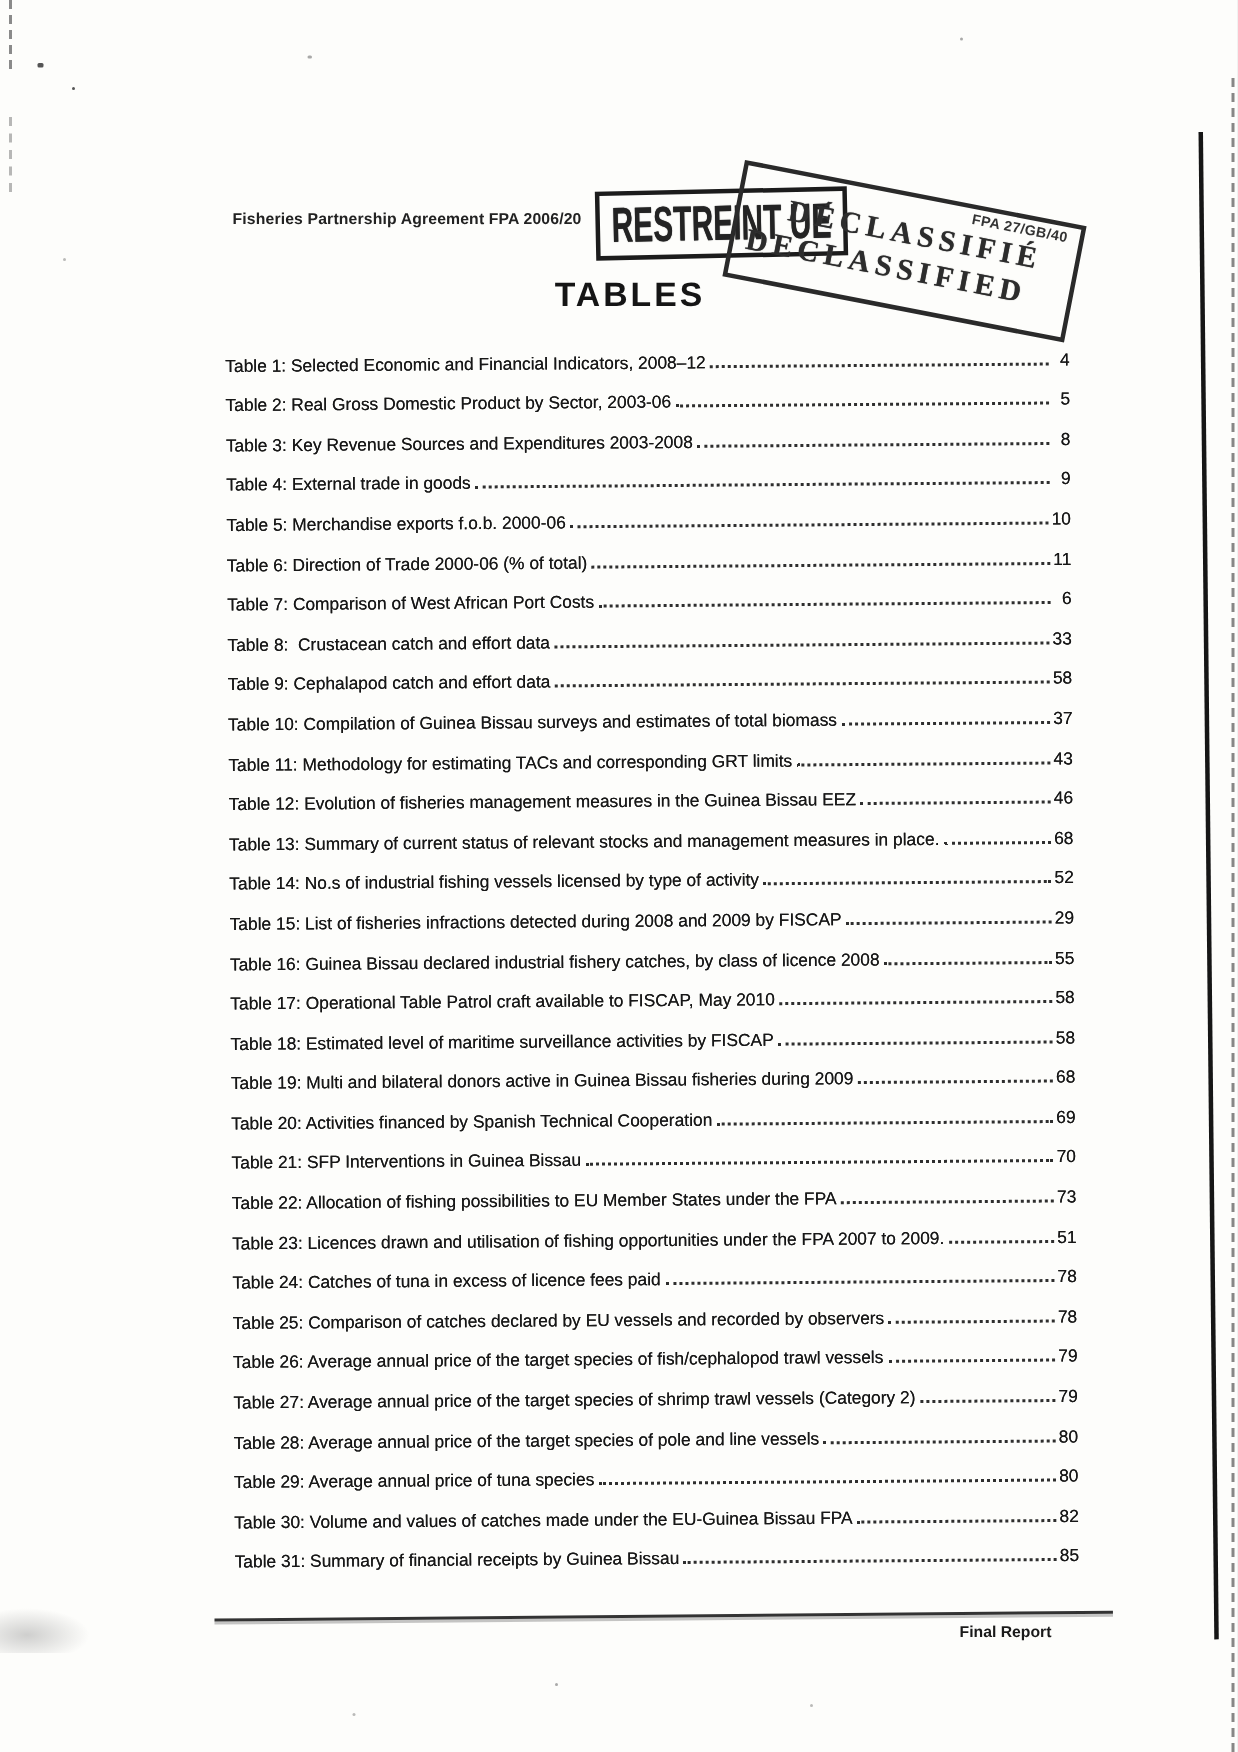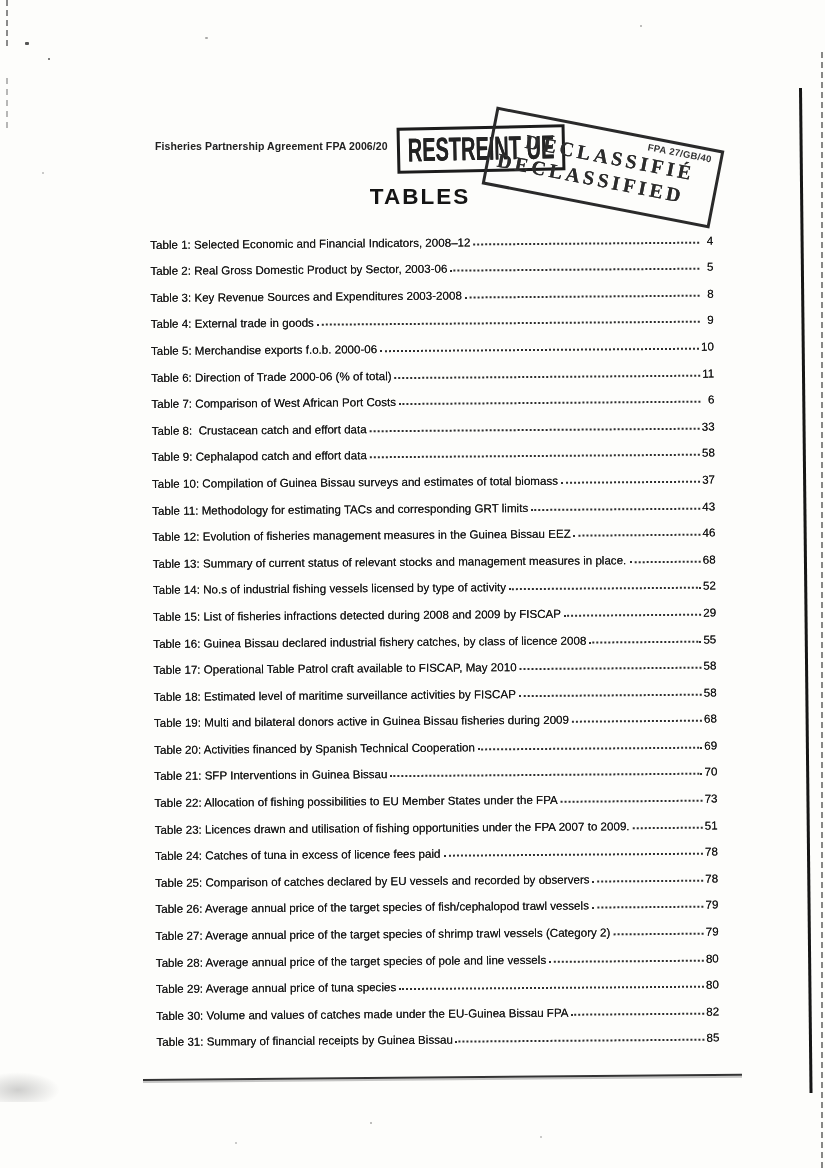--- a/index.html
+++ b/index.html
@@ -240,14 +240,15 @@
         <span class="toc-page">82</span>
       </div>
       <div class="toc-row">
         <span class="toc-label">Table 31: Summary of financial receipts by Guinea Bissau</span>
         <span class="toc-dots"></span>
         <span class="toc-page">85</span>
       </div>
     </div>
 
   <div class="footer-line"></div>
+  <div class="footer-text">Final Report</div>
 
 </div>
 
 </body></html>

